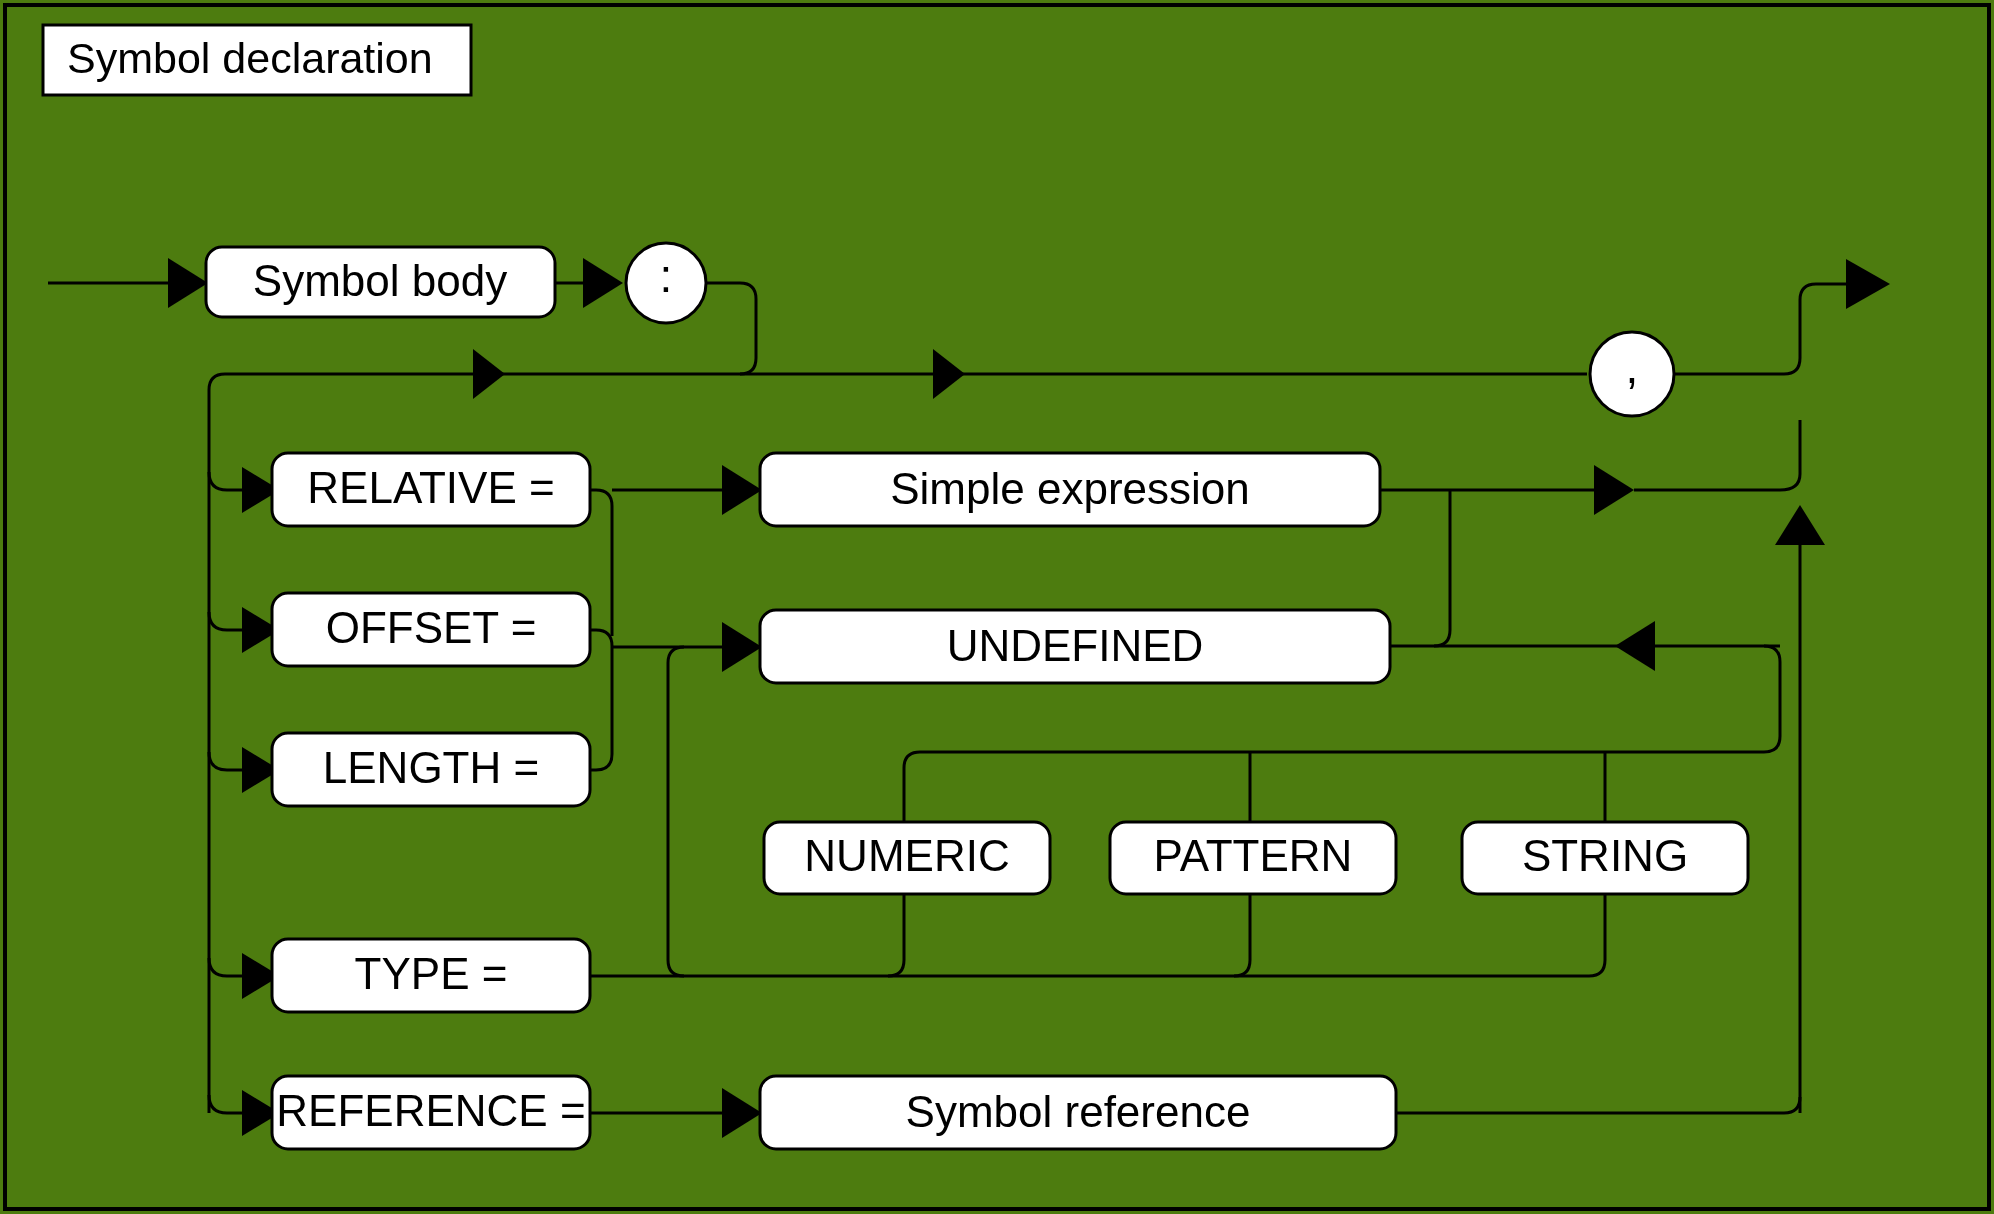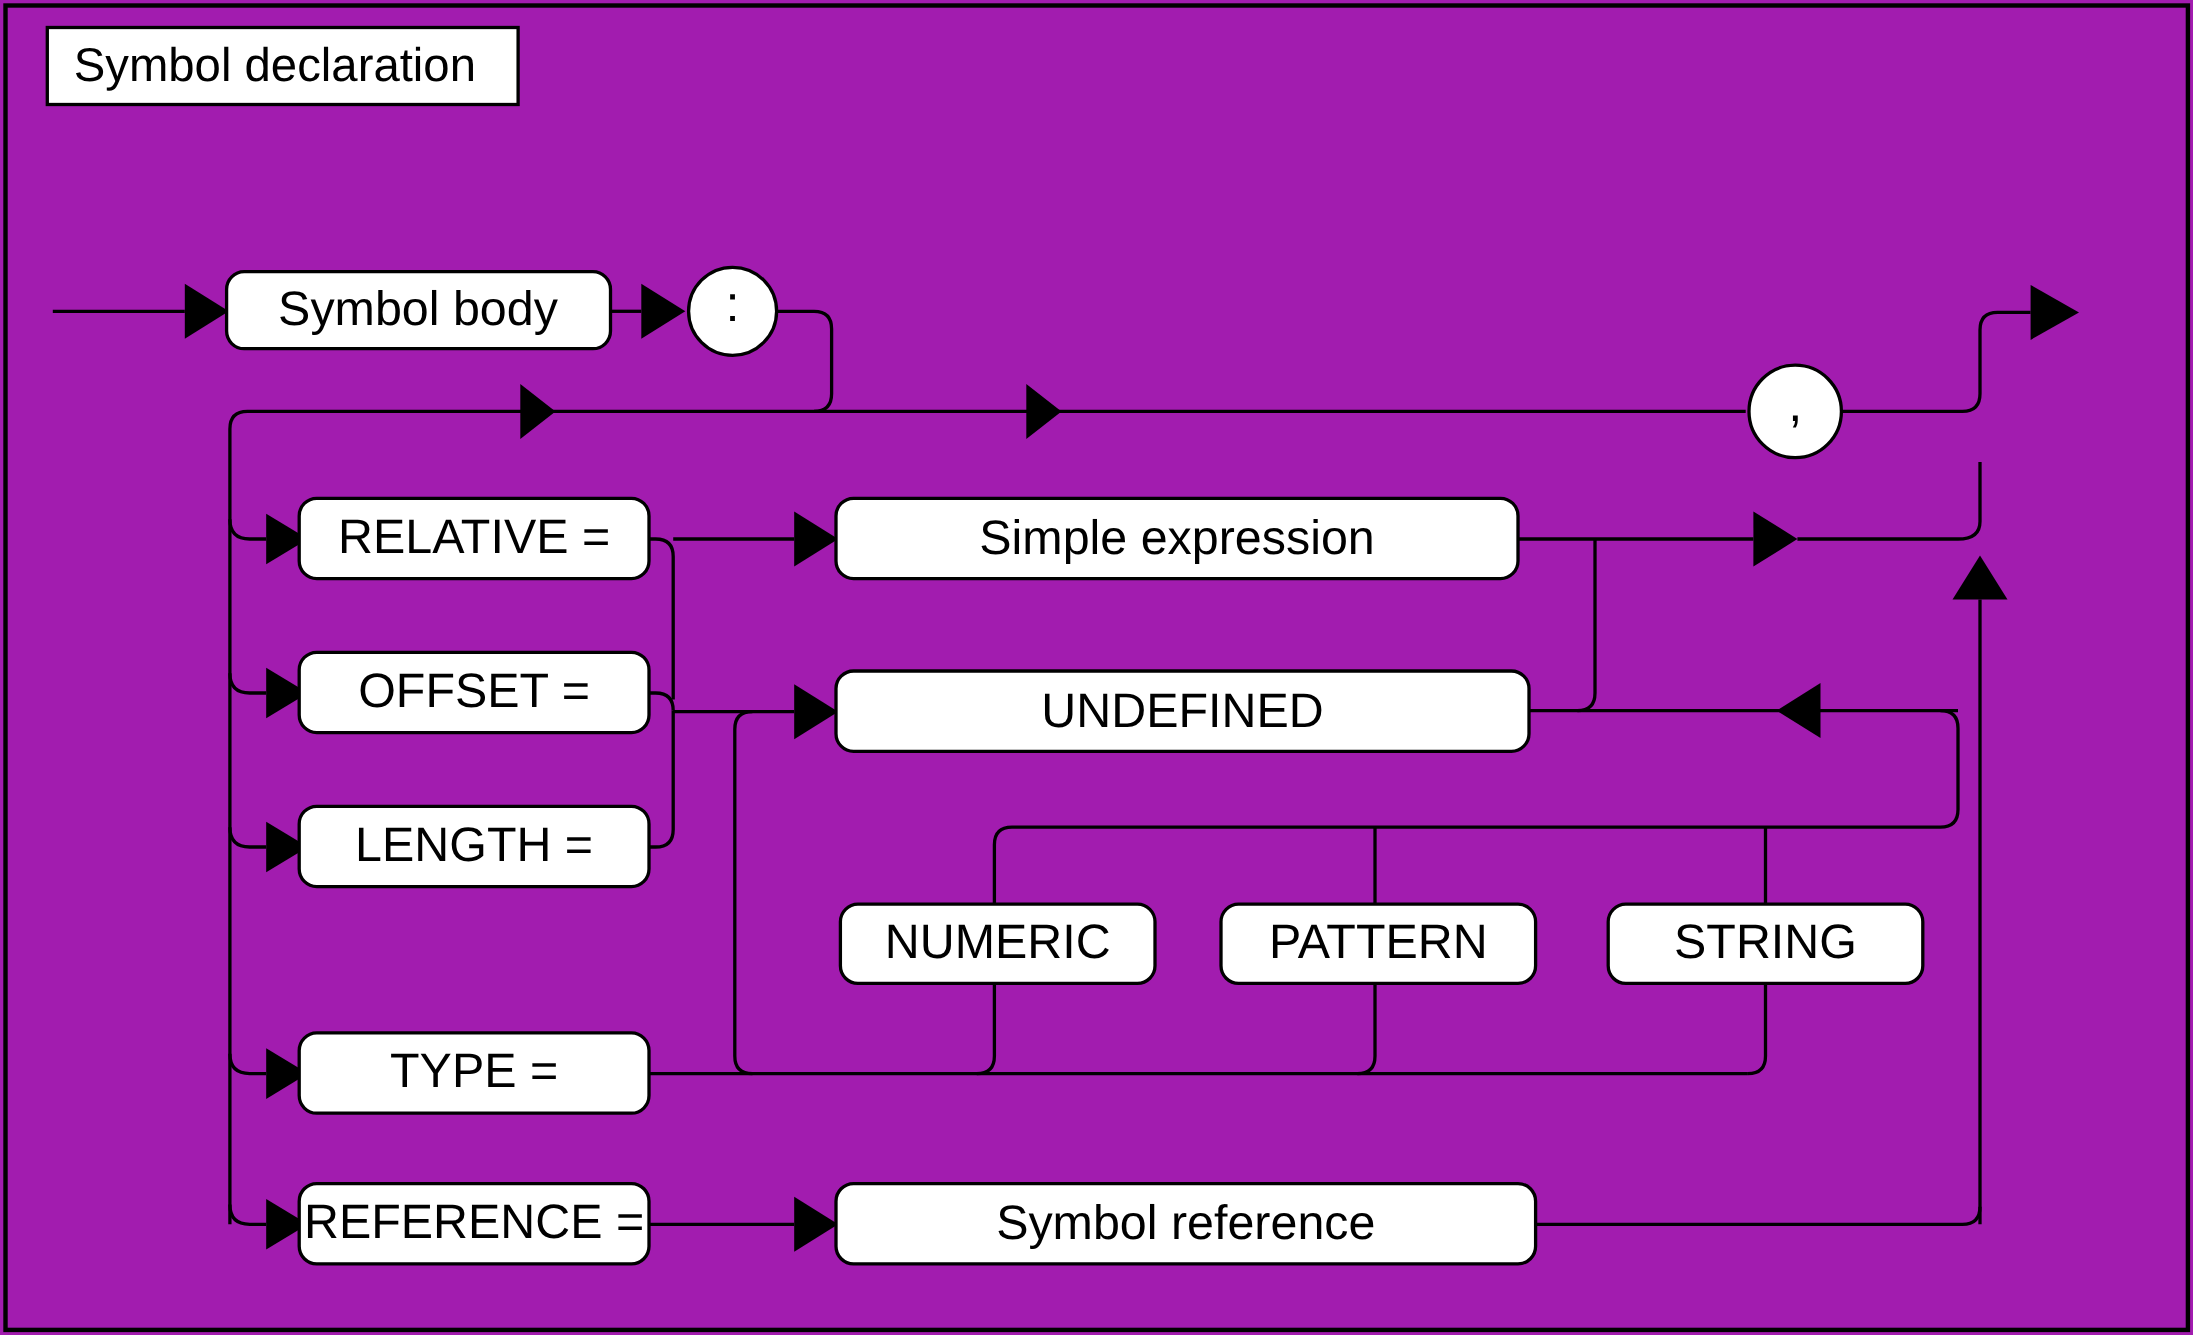--- a/index.html
+++ b/index.html
@@ -1,17 +1,17 @@
 <!DOCTYPE html>
 <html><head>
 <meta charset="utf-8">
 <style>
   html,body{margin:0;padding:0;background:#ffffff;}
   body{font-family:"Liberation Sans", sans-serif;}
-  #page{position:relative;width:1994px;height:1214px;background:#a21caf;overflow:hidden;}
+  #page{position:relative;width:1994px;height:1214px;background:#4d7c0f;overflow:hidden;}
   svg{display:block;}
   .rail{fill:none;stroke:#000000;stroke-width:3;}
   .box{fill:#ffffff;stroke:#000000;stroke-width:3;}
   .titlebox{fill:#ffffff;stroke:#000000;stroke-width:3;}
   .arrow{fill:#000000;stroke:none;}
   .lbl{font-family:"Liberation Sans", sans-serif;fill:#000000;font-size:44px;text-anchor:middle;dominant-baseline:middle;}
   .lbl-title{font-family:"Liberation Sans", sans-serif;fill:#000000;font-size:43px;text-anchor:start;dominant-baseline:middle;}
   .lbl-term{font-family:"Liberation Sans", sans-serif;fill:#000000;font-size:44px;text-anchor:middle;dominant-baseline:middle;}
   .punct{font-family:"Liberation Sans", sans-serif;fill:#000000;font-size:46px;text-anchor:middle;dominant-baseline:middle;}
   .frame{fill:none;stroke:#000000;stroke-width:4;}

